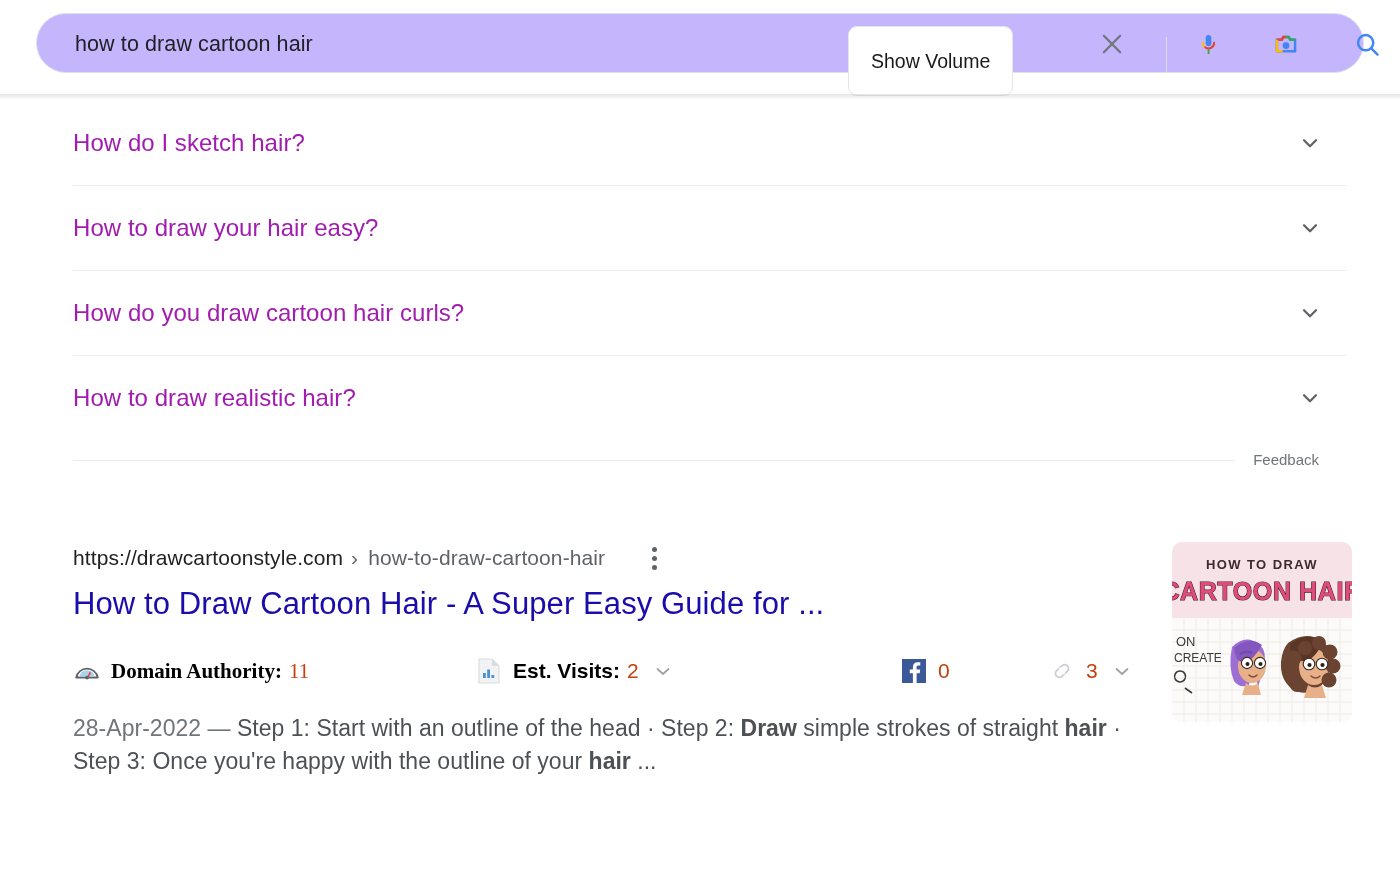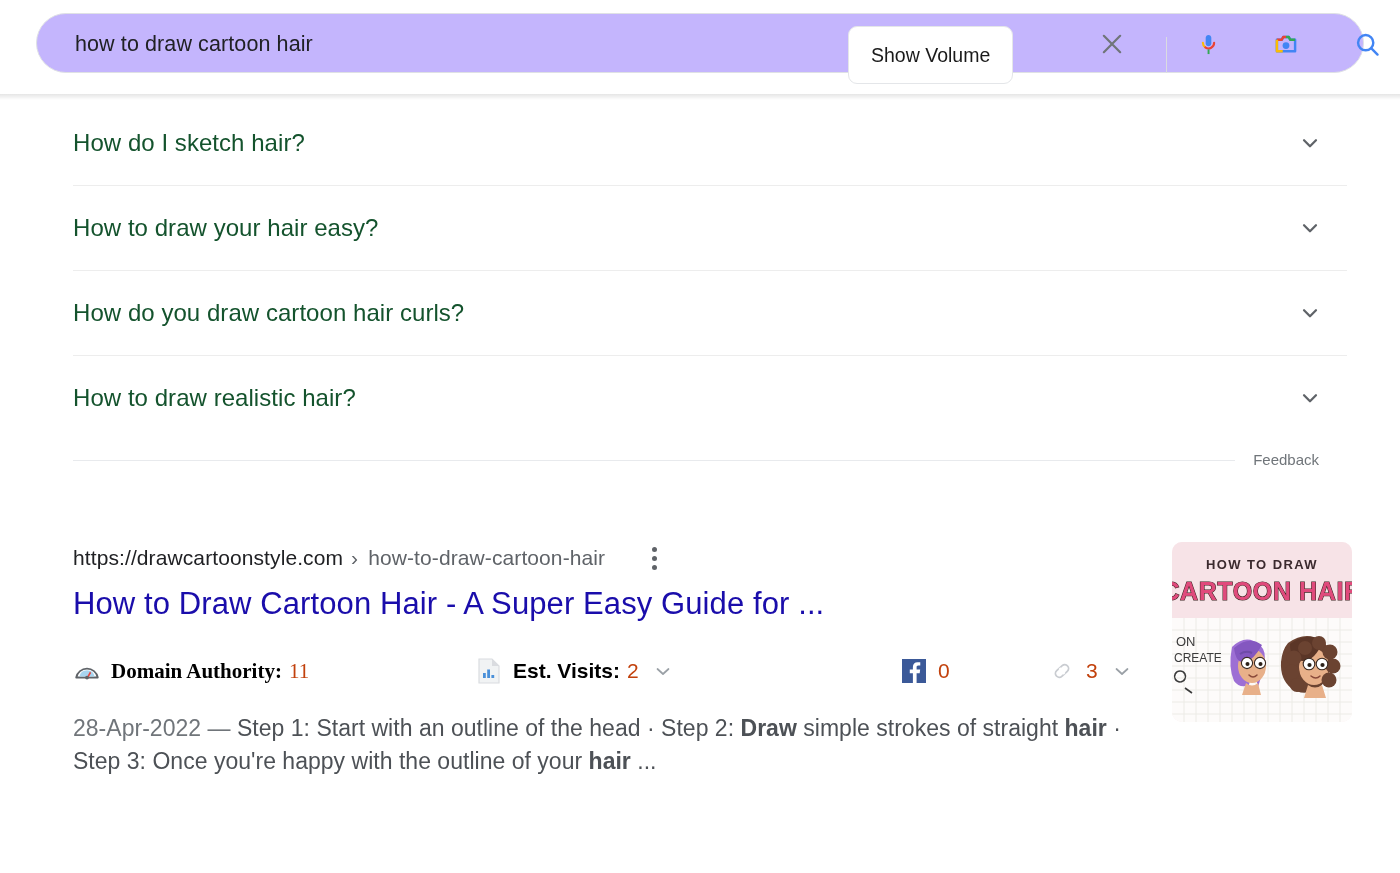--- a/index.html
+++ b/index.html
@@ -31,21 +31,21 @@
     display: flex; align-items: center;
   }
   .search-input-text {
     position: absolute; left: 38px; top: 0; height: 60px;
     display: flex; align-items: center;
     font-size: 21.5px; color: #202124; letter-spacing: 0.1px;
     white-space: nowrap;
   }
   .show-volume-btn {
     position: absolute; left: 811px; top: 12px;
-    height: 58px; padding: 16px 22px;
+    height: 70px; padding: 16px 22px;
     display: flex; align-items: center; justify-content: center;
     border: 1px solid #e4e6e9; border-radius: 9px;
     background: #fff;
     font-size: 19.5px; color: #1a1a1a;
     white-space: nowrap;
     cursor: pointer;
   }
   .hdr-icon {
     position: absolute; top: 0; height: 60px;
     display: flex; align-items: center; justify-content: center;
@@ -67,21 +67,21 @@
   .paa-row {
     position: relative;
     margin-left: 73px;
     width: 1274px;
     height: 85px;
     display: flex; align-items: center; justify-content: space-between;
     cursor: pointer;
   }
   .paa-row + .paa-row { border-top: 1px solid #ededed; }
   .paa-q {
-    font-size: 24px; color: #14532d; letter-spacing: 0.05px;
+    font-size: 24px; color: #a21caf; letter-spacing: 0.05px;
     line-height: 1.3;
   }
   .paa-chev {
     width: 34px; height: 34px; margin-right: 20px;
     display: flex; align-items: center; justify-content: center;
   }
   .paa-footer {
     position: relative; margin-left: 73px; width: 1274px;
     height: 38px; display: flex; align-items: center;
   }

